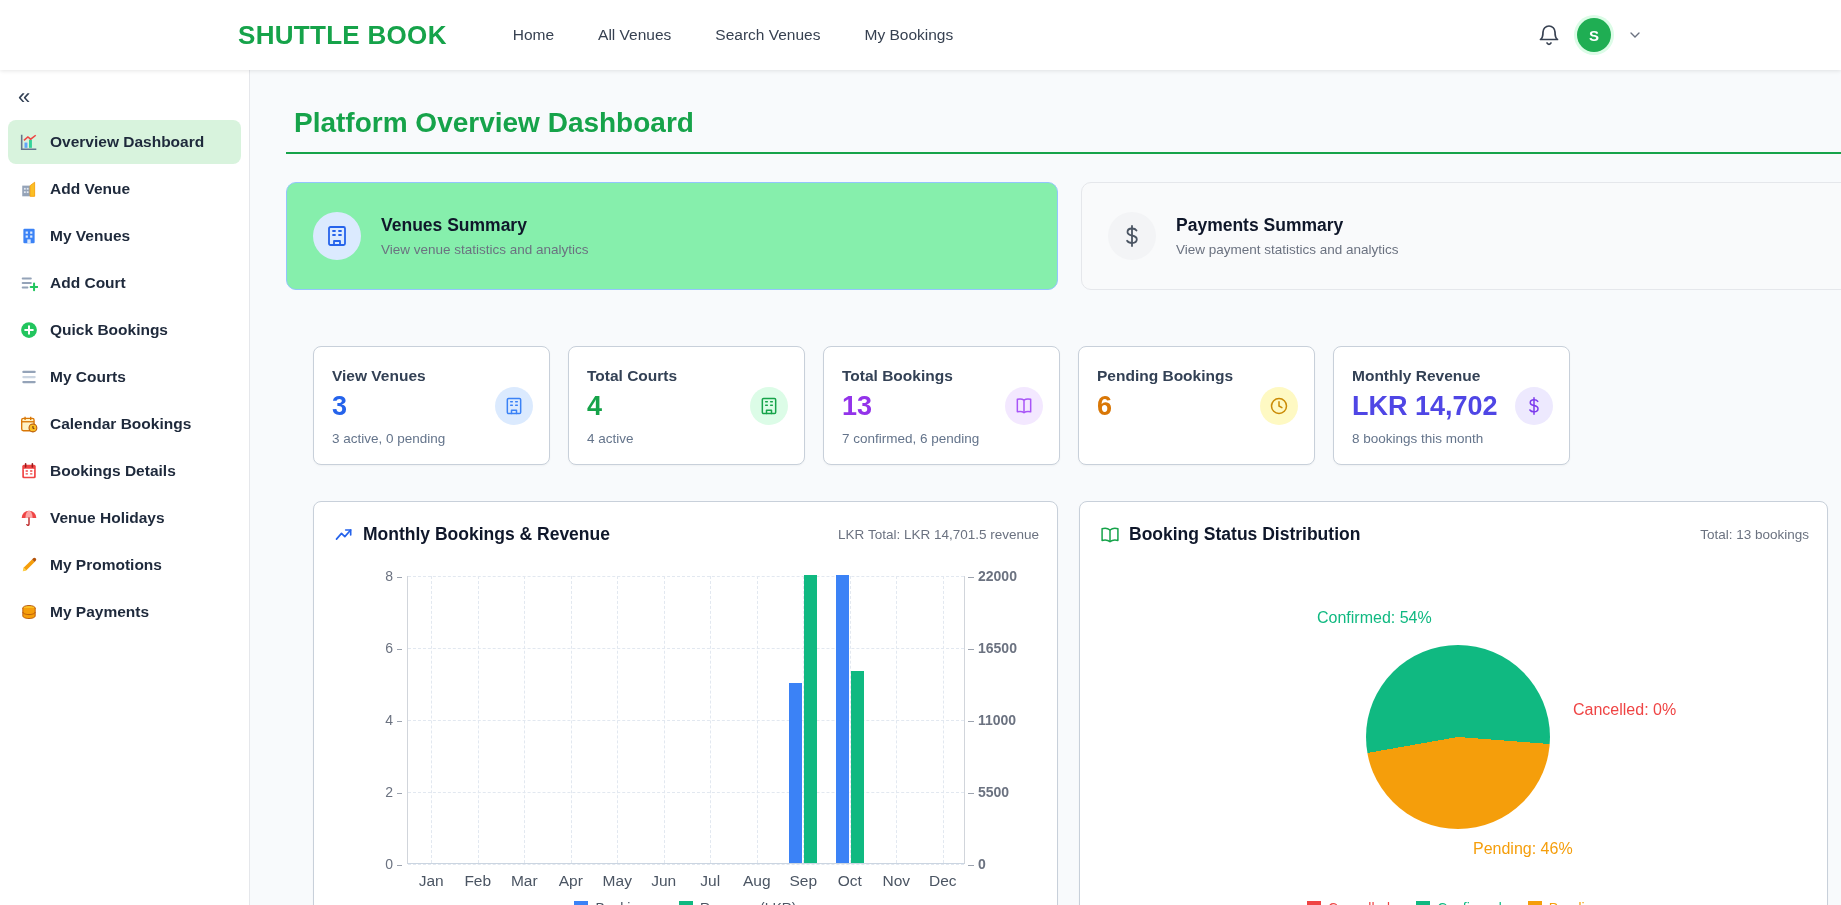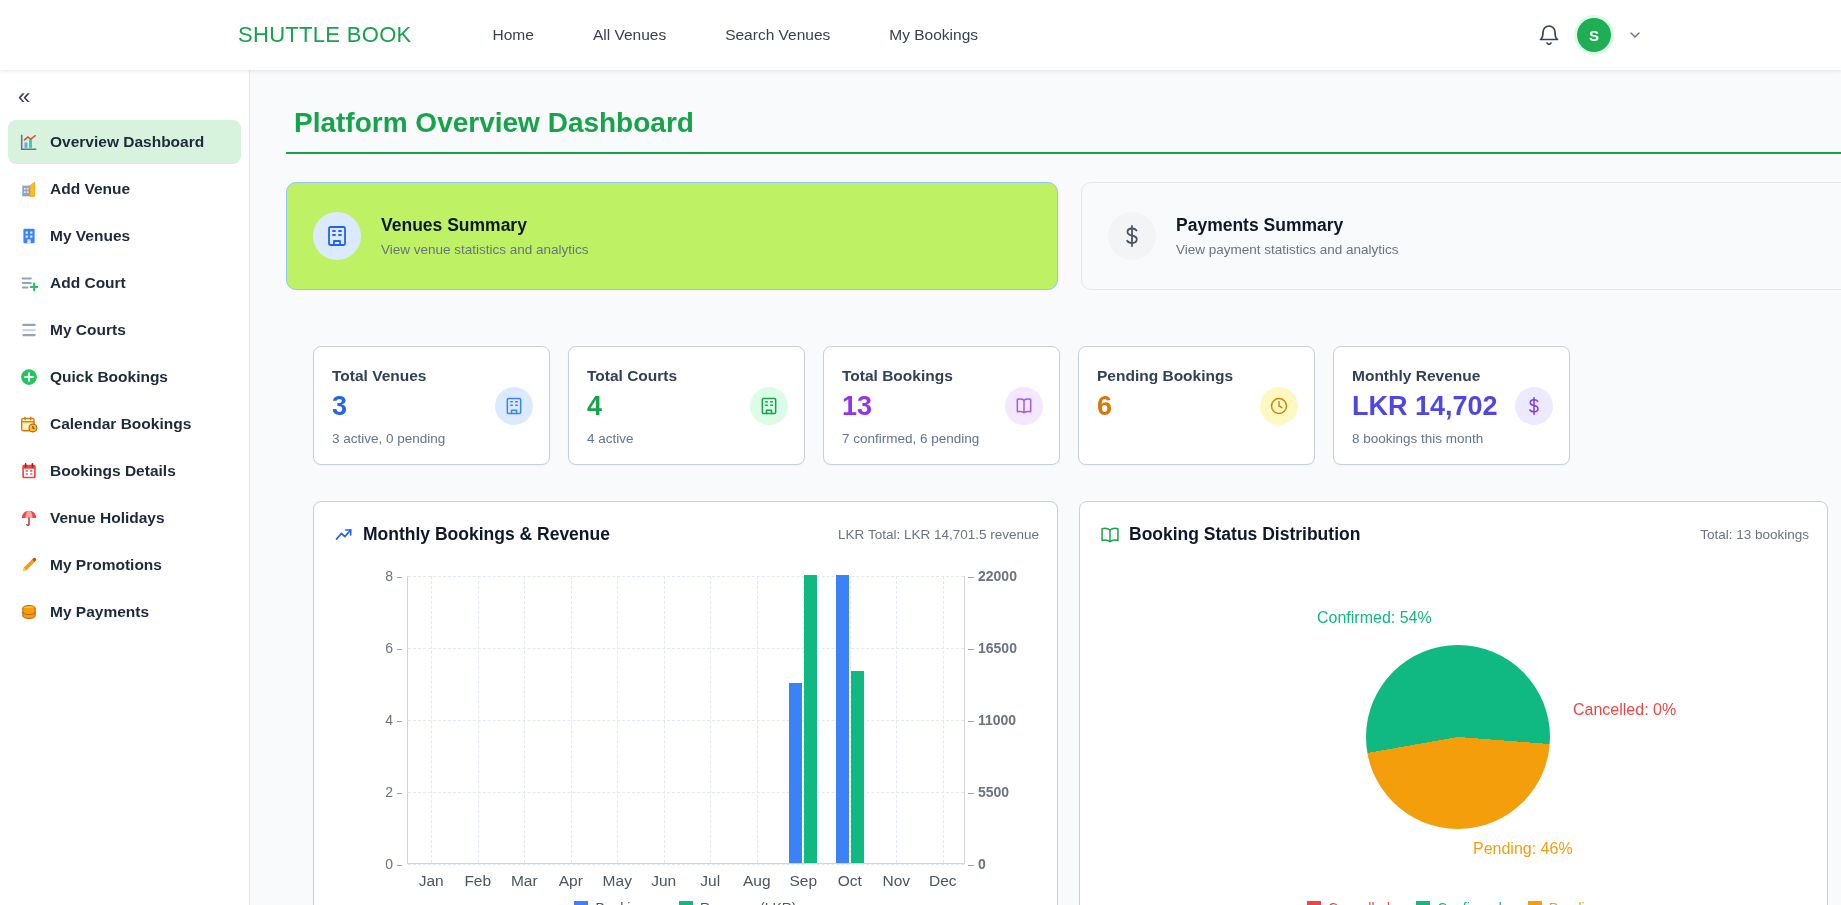--- a/index.html
+++ b/index.html
@@ -2,23 +2,23 @@
 <html><head>
 <meta charset="utf-8">
 <style>
   * { margin:0; padding:0; box-sizing:border-box; }
   html,body { width:1841px; height:905px; overflow:hidden; background:#fff;
     font-family:"Liberation Sans", sans-serif; color:#111827; }
 
   
   .navbar { height:70px; display:flex; align-items:center; background:#fff;
     box-shadow:0 1px 4px rgba(0,0,0,.10); position:relative; z-index:10; }
-  .logo { margin-left:238px; font-size:22px; font-weight:400; color:#16a34a; letter-spacing:.3px; white-space:nowrap;text-align:right; }
+  .logo { margin-left:238px; font-size:26px; font-weight:700; color:#16a34a; letter-spacing:.3px; white-space:nowrap;text-align:right; }
   .nav-links { display:flex; gap:44px; margin-left:66px; }
-  .nav-link { font-size:15.5px; color:#374151; cursor:pointer; white-space:nowrap;margin-left:15px; }
+  .nav-link { font-size:15.5px; color:#374151; cursor:pointer; white-space:nowrap; }
   .nav-right { margin-left:auto; margin-right:198px; display:flex; align-items:center; gap:16px; }
   .bell { width:24px; height:24px; color:#374151; cursor:pointer; }
   .bell svg { width:24px; height:24px; }
   .avatar { width:34px; height:34px; border-radius:50%; background:#1fae53; color:#fff;
     display:flex; align-items:center; justify-content:center; font-size:15px; font-weight:700;
     box-shadow:0 0 0 3px #dcfce7; cursor:pointer; }
   .chev { width:16px; height:16px; color:#6b7280; cursor:pointer; }
   .chev svg { width:16px; height:16px; }
 
   
@@ -155,33 +155,33 @@
         <div class="sb-item">
           <span class="sb-icon"><svg viewBox="0 0 16 16" fill="none">
               <rect x="1.5" y="3" width="9" height="1.8" rx="0.9" fill="#94a3b8"></rect>
               <rect x="1.5" y="7" width="9" height="1.8" rx="0.9" fill="#94a3b8"></rect>
               <rect x="1.5" y="11" width="6" height="1.8" rx="0.9" fill="#94a3b8"></rect>
               <path d="M12.5 8.5v6M9.5 11.5h6" stroke="#22c55e" stroke-width="1.8" stroke-linecap="round"></path>
             </svg></span>
           <span>Add Court</span>
         </div>
         <div class="sb-item">
+          <span class="sb-icon"><svg viewBox="0 0 16 16">
+              <circle cx="8" cy="8" r="7" fill="#22c55e"></circle>
+              <path d="M8 4.6v6.8M4.6 8h6.8" stroke="#fff" stroke-width="1.8" stroke-linecap="round"></path>
+            </svg></span>
+          <span>Quick Bookings</span>
+        </div>
+        <div class="sb-item">
           <span class="sb-icon"><svg viewBox="0 0 16 16" fill="none">
               <rect x="2" y="2.5" width="12" height="2" rx="1" fill="#94a3b8"></rect>
               <rect x="2" y="7" width="12" height="2" rx="1" fill="#cbd5e1"></rect>
               <rect x="2" y="11.5" width="12" height="2" rx="1" fill="#94a3b8"></rect>
             </svg></span>
           <span>My Courts</span>
-        </div>
-        <div class="sb-item">
-          <span class="sb-icon"><svg viewBox="0 0 16 16">
-              <circle cx="8" cy="8" r="7" fill="#22c55e"></circle>
-              <path d="M8 4.6v6.8M4.6 8h6.8" stroke="#fff" stroke-width="1.8" stroke-linecap="round"></path>
-            </svg></span>
-          <span>Quick Bookings</span>
         </div>
         <div class="sb-item">
           <span class="sb-icon"><svg viewBox="0 0 16 16" fill="none">
               <rect x="1.5" y="3" width="11" height="11" rx="1.5" fill="#fef3c7" stroke="#d97706" stroke-width="1.2"></rect>
               <path d="M1.5 6h11" stroke="#d97706" stroke-width="1.2"></path>
               <path d="M4.5 1.5v3M9.5 1.5v3" stroke="#d97706" stroke-width="1.2"></path>
               <circle cx="11.5" cy="11.5" r="3.5" fill="#fbbf24" stroke="#b45309" stroke-width="0.9"></circle>
               <path d="M11.5 9.8v1.7l1.2.8" stroke="#78350f" stroke-width="1"></path>
             </svg></span>
           <span>Calendar Bookings</span>
@@ -220,21 +220,21 @@
           <span>My Payments</span>
         </div>
       </div>
   </div>
 
   <div class="main">
     <div class="page-title">Platform Overview Dashboard</div>
     <div class="title-underline"></div>
 
     <div class="summary-row">
-      <div class="summary-card" style="background:#bef264;border-color:#93c5fd;">
+      <div class="summary-card" style="background:#86efac;border-color:#93c5fd;">
         <div class="summary-icon" style="background:#dbeafe;color:#2563eb;">
             <svg viewBox="0 0 24 24" fill="none" stroke="currentColor" stroke-width="1.8" stroke-linecap="round" stroke-linejoin="round">
               <rect x="4" y="3" width="16" height="18" rx="1.5"></rect>
               <path d="M9 21v-4h6v4"></path>
               <path d="M8 7h2M14 7h2M8 11h2M14 11h2"></path>
             </svg>
           </div>
         <div class="summary-text">
           <div class="summary-title">Venues Summary</div>
           <div class="summary-sub">View venue statistics and analytics</div>
@@ -249,21 +249,21 @@
           </div>
         <div class="summary-text">
           <div class="summary-title">Payments Summary</div>
           <div class="summary-sub">View payment statistics and analytics</div>
         </div>
       </div>
     </div>
 
     <div class="stats-row" id="stats-row">
         <div class="stat-card">
-          <div class="stat-label">Total Venues</div>
+          <div class="stat-label">View Venues</div>
           <div class="stat-value" style="color:#2563eb">3</div>
           <div class="stat-sub">3 active, 0 pending</div>
           <div class="stat-icon" style="background:#dbeafe;color:#3b82f6">
             <svg viewBox="0 0 24 24" fill="none" stroke="currentColor" stroke-width="1.8" stroke-linecap="round" stroke-linejoin="round">
               <rect x="4" y="3" width="16" height="18" rx="1.5"></rect>
               <path d="M9 21v-4h6v4"></path>
               <path d="M8 7h2M14 7h2M8 11h2M14 11h2"></path>
             </svg>
           </div>
         </div>

